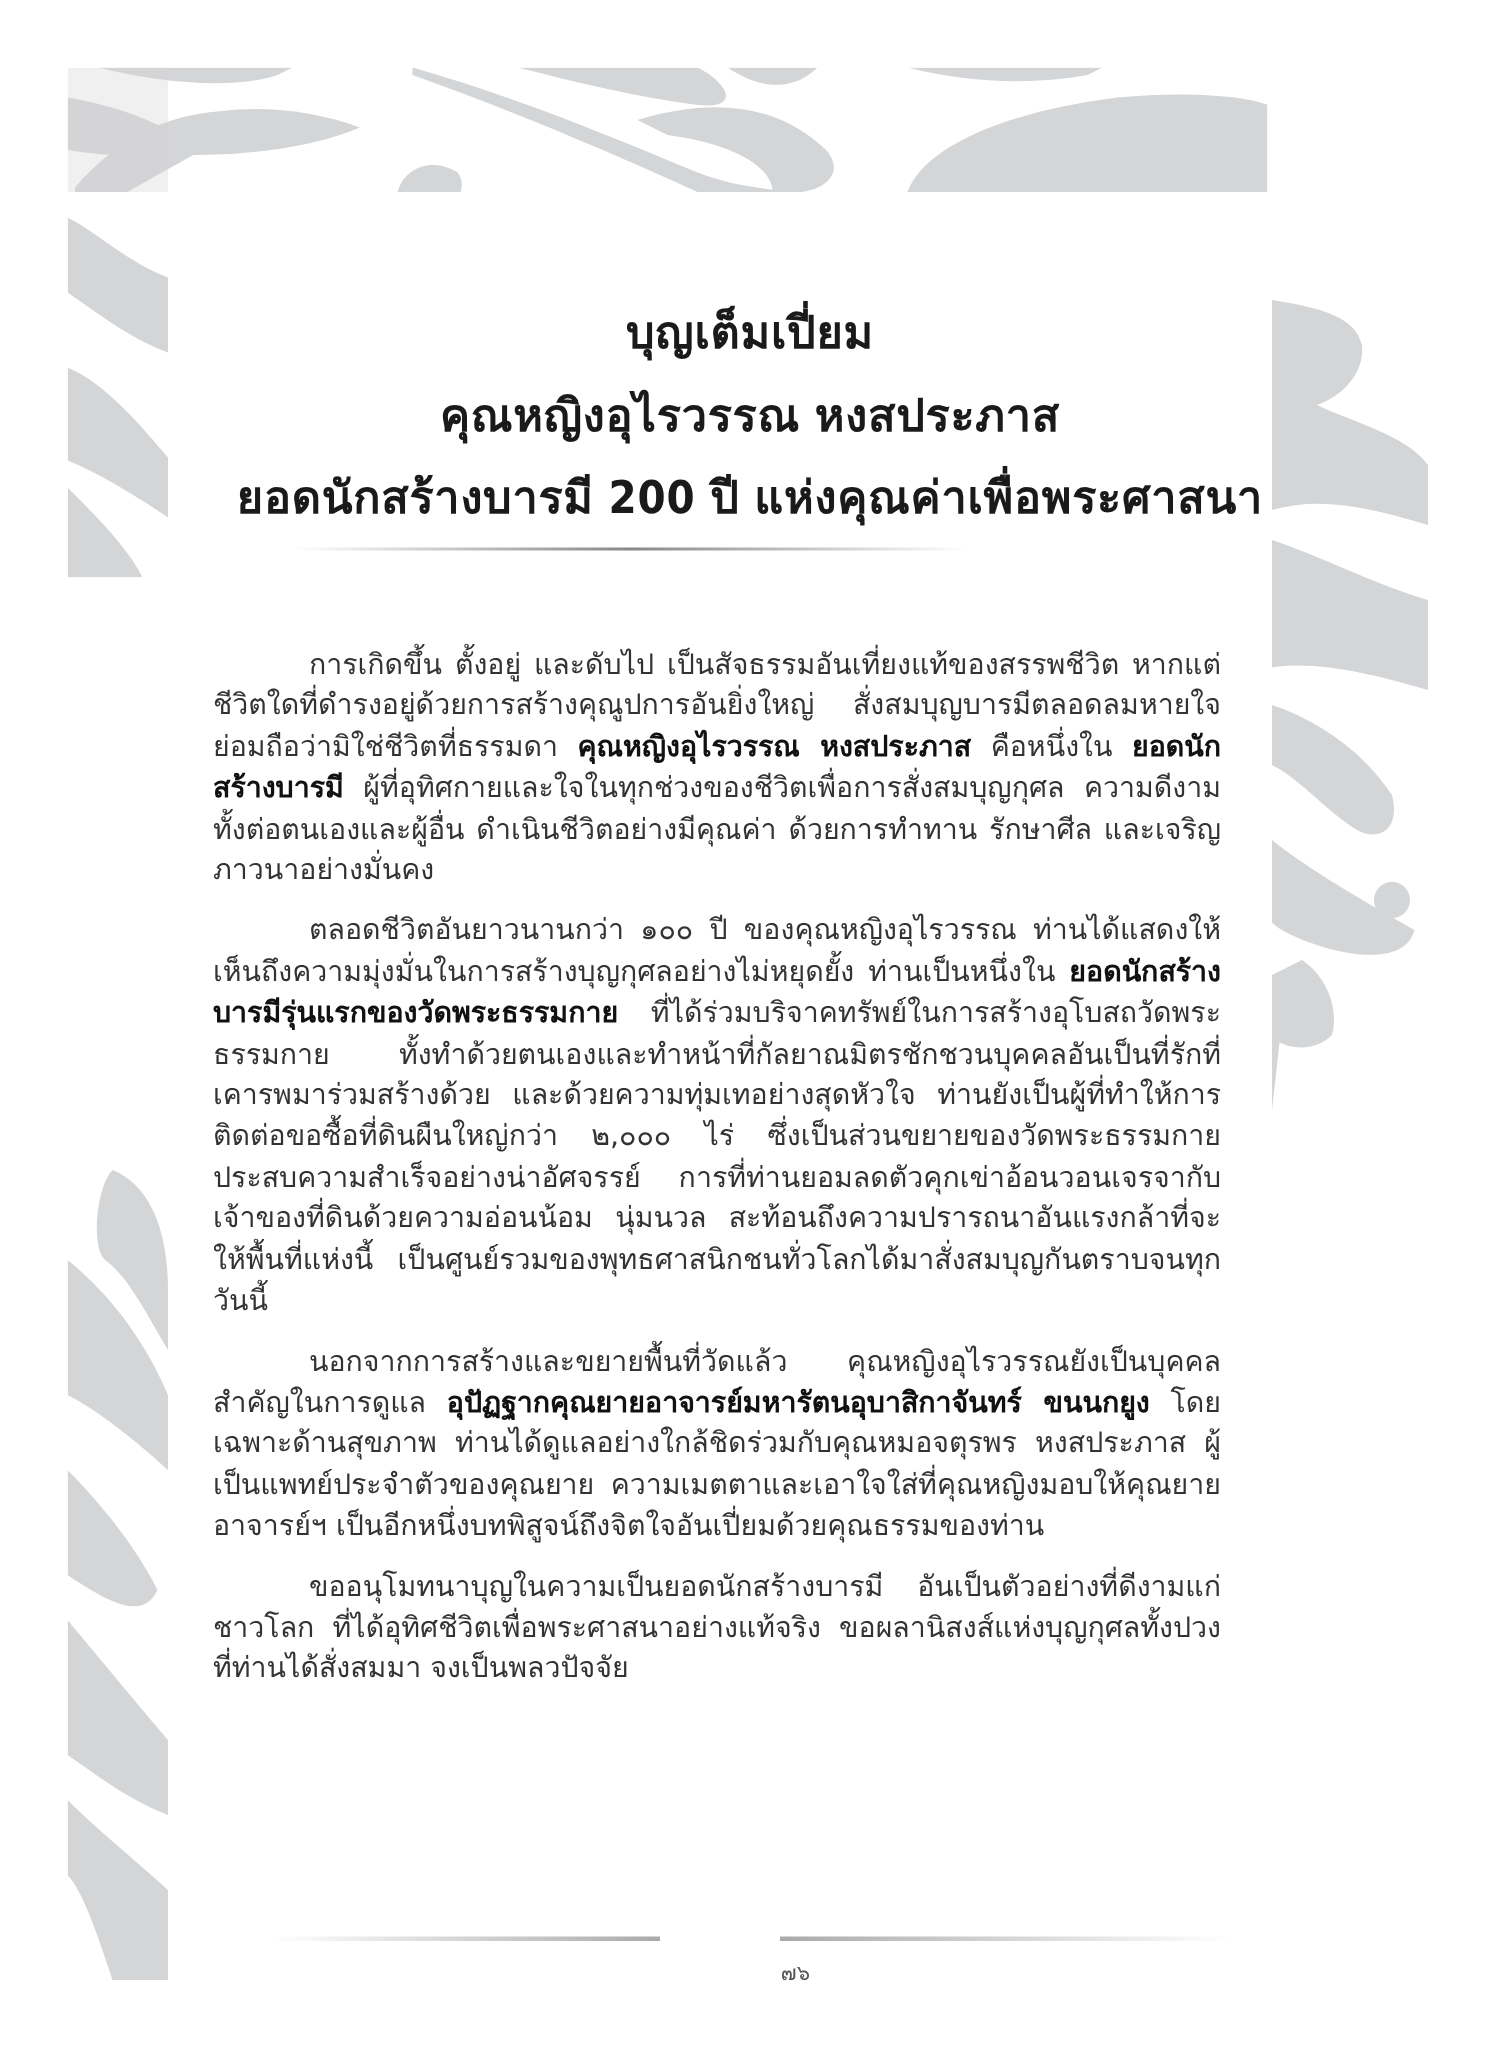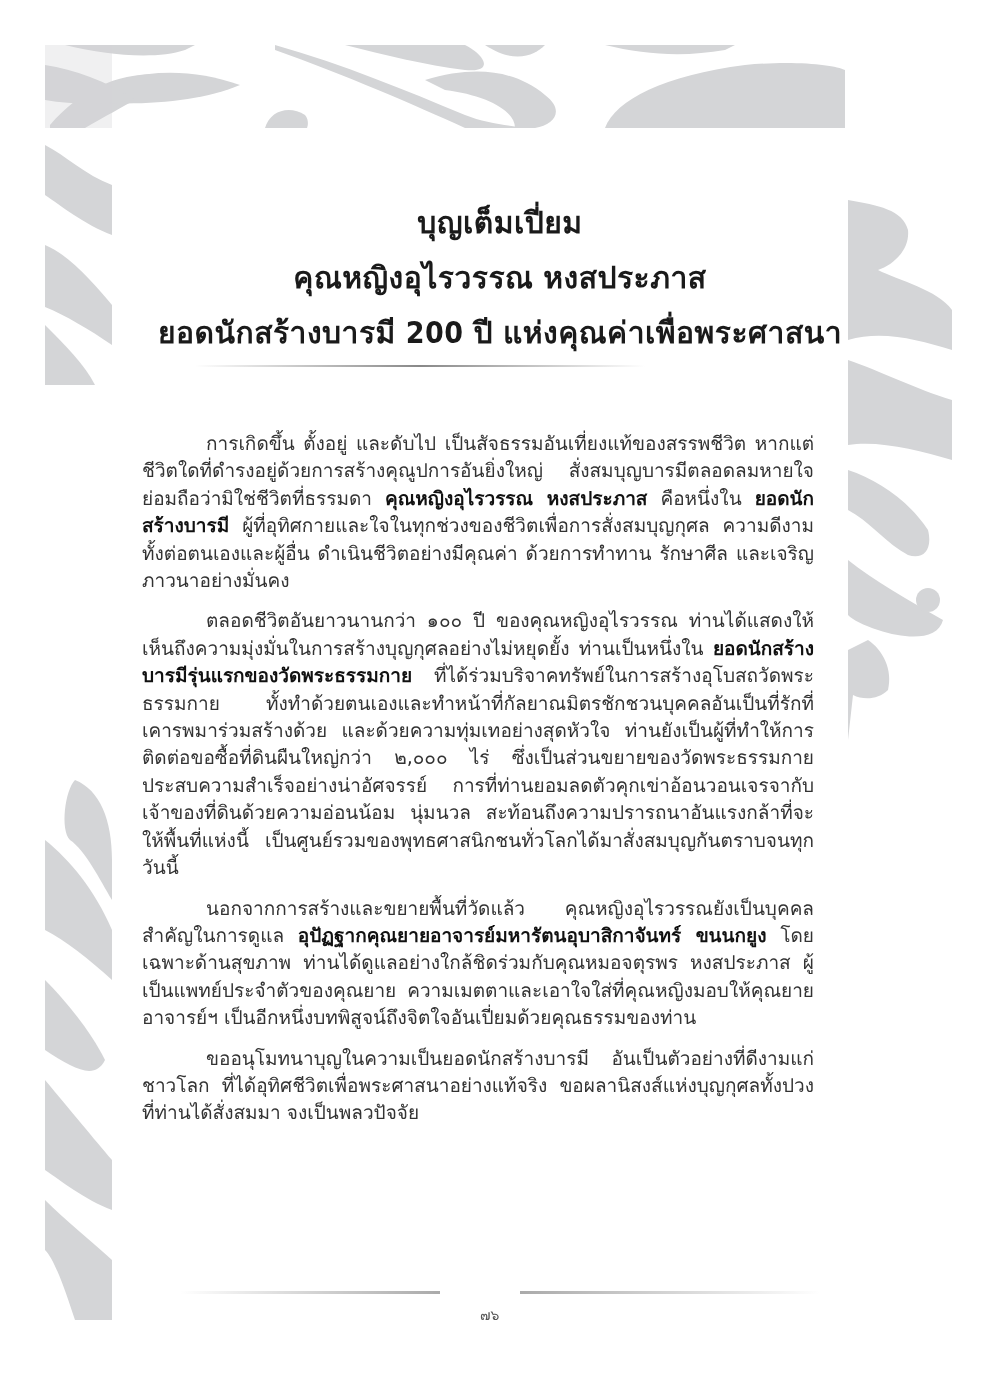--- a/index.html
+++ b/index.html
@@ -21,21 +21,21 @@
   .body-text { position:absolute; left:142px; top:402px; width:672px;
                font-size:19px; line-height:27.4px; color:#333; text-align:justify;margin-top:28px; }
   .para { margin:0 0 13px 0; text-indent:64px; }
   .para b { color:#111; }
 
   .footer { position:absolute; left:0; top:1280px; width:1000px; height:24px; }
   .footer-rule-left { position:absolute; left:180px; top:11px; width:260px; height:3px;
                       background:linear-gradient(to right, rgba(255,255,255,0), #aaa); }
   .footer-rule-right { position:absolute; left:520px; top:11px; width:300px; height:3px;
                        background:linear-gradient(to right, #aaa, rgba(255,255,255,0)); }
-  .page-num { position:absolute; left:480px; top:0; width:80px; text-align:left;
+  .page-num { position:absolute; left:460px; top:0; width:80px; text-align:right;
               font-size:14px; color:#555;margin-top:24px; }
 </style>
 </head>
 <body>
 
 <div class="deco deco-top">
   <svg viewBox="0 0 800 83" preserveAspectRatio="none">
     <g fill="#d4d5d7">
       <path d="M0,0 L20,0 C60,10 110,15 140,5 L150,0 L0,0 Z"></path>
       <path d="M5,80 C40,40 80,25 130,30 C110,45 80,60 40,83 L5,83 Z"></path>

